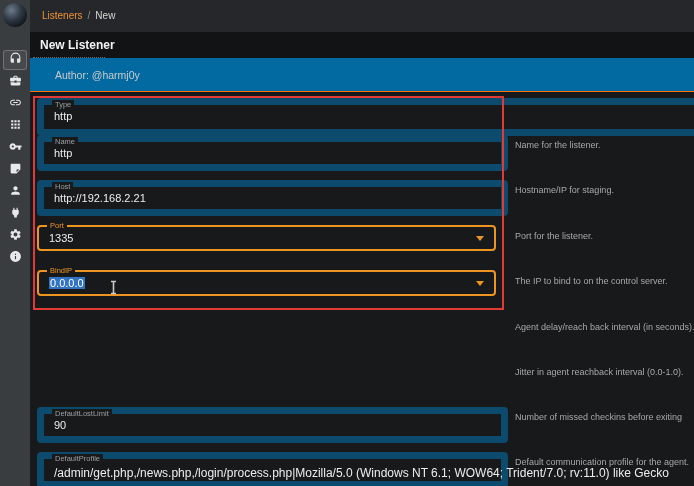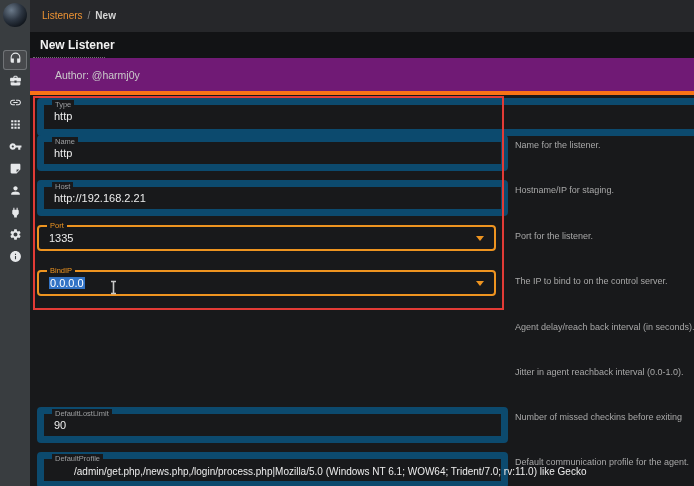--- a/index.html
+++ b/index.html
@@ -14,35 +14,35 @@
   .nav{position:absolute;left:0;top:50px;width:30px;display:flex;flex-direction:column;align-items:center;}
   .nav-item{width:24px;height:20px;margin-bottom:2px;display:flex;align-items:center;justify-content:center;border-radius:3px;}
   .nav-item.active{background:#47494c;box-shadow:inset 0 0 0 1px #707376;}
   .nav-item svg{width:13px;height:13px;fill:#e6e8ea;}
 
   
   .topbar{position:absolute;left:30px;top:0;width:664px;height:32px;background:#26272a;}
   .breadcrumb{position:absolute;left:12px;top:10px;font-size:10px;}
   .crumb-parent{color:#ef9433;cursor:pointer;}
   .crumb-sep{color:#8a8a8a;margin:0 5px;}
-  .crumb-current{color:#d6d6d6;font-weight:bold;}
+  .crumb-current{color:#d6d6d6;}
   .titlebar{position:absolute;left:30px;top:32px;width:664px;height:26px;background:#121315;}
   .page-title{position:absolute;left:10px;top:6px;font-size:12px;font-weight:bold;color:#f2f2f2;}
-  .authorbar{position:absolute;left:30px;top:58px;width:664px;height:33px;background:#701a75;border-bottom:4px solid #f97316;}
+  .authorbar{position:absolute;left:30px;top:58px;width:664px;height:33px;background:#0369a1;border-bottom:1px solid #f97316;}
   .dotted-line{position:absolute;left:3px;top:-1px;width:72px;border-top:1px dotted #6f6f6f;}
   .author-text{position:absolute;left:25px;top:11px;font-size:10.5px;color:#cbcbcb;}
 
   
   .field{position:absolute;border:7px solid #0c4a6e;border-radius:4px;background:transparent;}
   .field.focused{border:2px solid #ee9420;}
   .flabel{position:absolute;top:-5px;left:8px;font-size:7.5px;line-height:9px;color:#9d9fa1;
           background:#18191b;padding:0 3px;white-space:nowrap;}
   .field.focused .flabel{color:#ee9420;top:-6px;}
   .fvalue{position:absolute;left:10px;top:5px;font-size:11px;color:#ededed;white-space:nowrap;}
-  .fvalue.small{font-size:10px;top:7px;margin-left:20px;}
+  .fvalue.small{font-size:12px;top:7px;}
   .sel{background:#3273c5;color:#ffffff;padding:0 1px;}
   .caret{position:absolute;right:10px;top:9px;width:0;height:0;
          border-left:4px solid transparent;border-right:4px solid transparent;border-top:5px solid #ee9420;}
   .helper{position:absolute;left:515px;font-size:9px;color:#a8a8a8;white-space:nowrap;}
 
   
   .annotation{position:absolute;left:33px;top:96px;width:467px;height:210px;
               border:2px solid #e23b36;z-index:6;pointer-events:none;}
   .ibeam{position:absolute;left:109px;top:280px;z-index:7;pointer-events:none;}
 </style>

